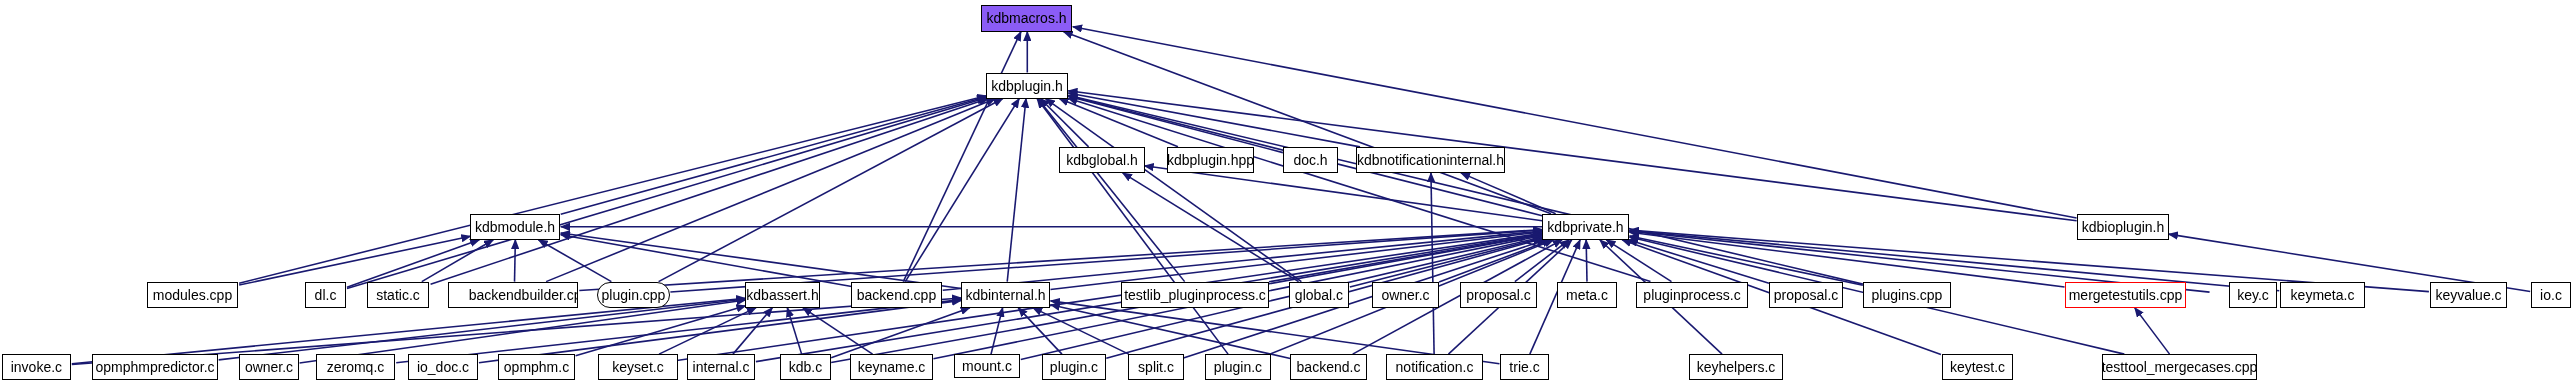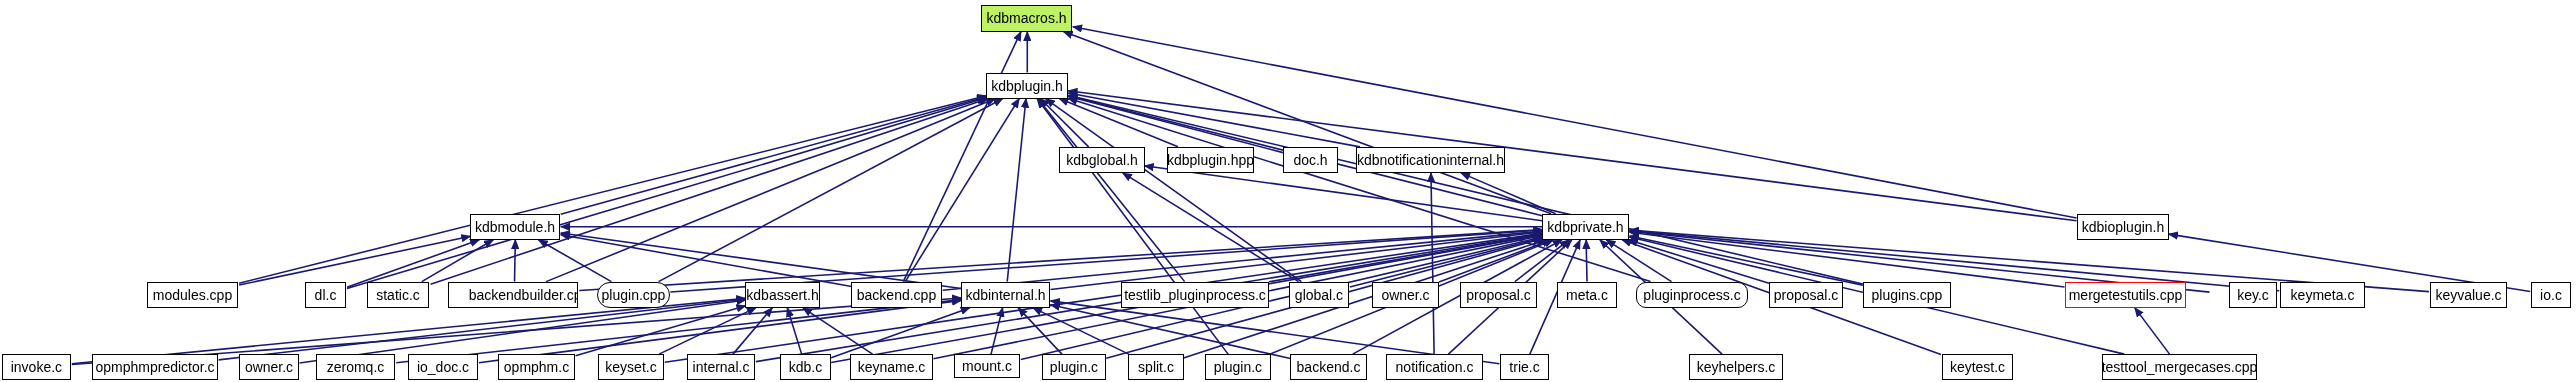--- a/index.html
+++ b/index.html
@@ -30,21 +30,21 @@
     text-align: center;
     white-space: nowrap;
     overflow: hidden;
     display: flex;
     align-items: center;
     justify-content: center;
     cursor: pointer;
     z-index: 2;
   }
   .node.root {
-    background: #bef264;
+    background: #8b5cf6;
     border: 1.9px solid #000000;
     cursor: default;
   }
   .node.highlight {
     border: 1.9px solid #ff0000;
   }
 </style>
 </head>
 <body>
 
@@ -159,35 +159,35 @@
       <div class="node" style="left: 448px; top: 282px; width: 130px; height: 26px; padding-left: 32px;">backendbuilder.cpp</div>
       <div class="node" style="left: 597px; top: 282px; width: 73px; height: 26px; border-radius: 13px;">plugin.cpp</div>
       <div class="node" style="left: 745px; top: 282px; width: 75px; height: 26px;">kdbassert.h</div>
       <div class="node" style="left: 851px; top: 282px; width: 91px; height: 26px;">backend.cpp</div>
       <div class="node" style="left: 961px; top: 282px; width: 89px; height: 26px;">kdbinternal.h</div>
       <div class="node" style="left: 1121px; top: 282px; width: 148px; height: 26px;">testlib_pluginprocess.c</div>
       <div class="node" style="left: 1289px; top: 282px; width: 60px; height: 26px;">global.c</div>
       <div class="node" style="left: 1372px; top: 282px; width: 67px; height: 26px;">owner.c</div>
       <div class="node" style="left: 1460px; top: 282px; width: 77px; height: 26px;">proposal.c</div>
       <div class="node" style="left: 1557px; top: 282px; width: 60px; height: 26px;">meta.c</div>
-      <div class="node" style="left: 1636px; top: 282px; width: 112px; height: 26px; border-radius: 10px;">pluginprocess.c</div>
+      <div class="node" style="left: 1636px; top: 282px; width: 112px; height: 26px;">pluginprocess.c</div>
       <div class="node" style="left: 1769px; top: 282px; width: 74px; height: 26px;">proposal.c</div>
       <div class="node" style="left: 1863px; top: 282px; width: 88px; height: 26px;">plugins.cpp</div>
       <div class="node highlight" style="left: 2065px; top: 282px; width: 121px; height: 26px;">mergetestutils.cpp</div>
       <div class="node" style="left: 2210px; top: 282px; width: 48px; height: 26px; margin-left: 19px;">key.c</div>
       <div class="node" style="left: 2280px; top: 282px; width: 85px; height: 26px;">keymeta.c</div>
       <div class="node" style="left: 2430px; top: 282px; width: 77px; height: 26px;">keyvalue.c</div>
       <div class="node" style="left: 2531px; top: 282px; width: 40px; height: 26px;">io.c</div>
       <div class="node" style="left: 1.9px; top: 354px; width: 69px; height: 26px;">invoke.c</div>
       <div class="node" style="left: 92px; top: 354px; width: 126px; height: 26px;">opmphmpredictor.c</div>
       <div class="node" style="left: 239px; top: 354px; width: 60px; height: 26px;">owner.c</div>
       <div class="node" style="left: 316px; top: 354px; width: 79px; height: 26px;">zeromq.c</div>
       <div class="node" style="left: 408px; top: 354px; width: 70px; height: 26px;">io_doc.c</div>
       <div class="node" style="left: 498px; top: 354px; width: 77px; height: 26px;">opmphm.c</div>
-      <div class="node" style="left: 598px; top: 354px; width: 66px; height: 26px;">keyset.c</div>
+      <div class="node" style="left: 598px; top: 354px; width: 80px; height: 26px;">keyset.c</div>
       <div class="node" style="left: 687px; top: 354px; width: 68px; height: 26px;">internal.c</div>
       <div class="node" style="left: 780px; top: 354px; width: 51px; height: 26px;">kdb.c</div>
       <div class="node" style="left: 850px; top: 354px; width: 83px; height: 26px;">keyname.c</div>
       <div class="node" style="left: 954px; top: 354px; width: 66px; height: 24px;">mount.c</div>
       <div class="node" style="left: 1042px; top: 354px; width: 64px; height: 26px;">plugin.c</div>
       <div class="node" style="left: 1128px; top: 354px; width: 56px; height: 26px;">split.c</div>
       <div class="node" style="left: 1205px; top: 354px; width: 66px; height: 26px;">plugin.c</div>
       <div class="node" style="left: 1290px; top: 354px; width: 77px; height: 26px;">backend.c</div>
       <div class="node" style="left: 1386px; top: 354px; width: 97px; height: 26px;">notification.c</div>
       <div class="node" style="left: 1500px; top: 354px; width: 49px; height: 26px;">trie.c</div>

